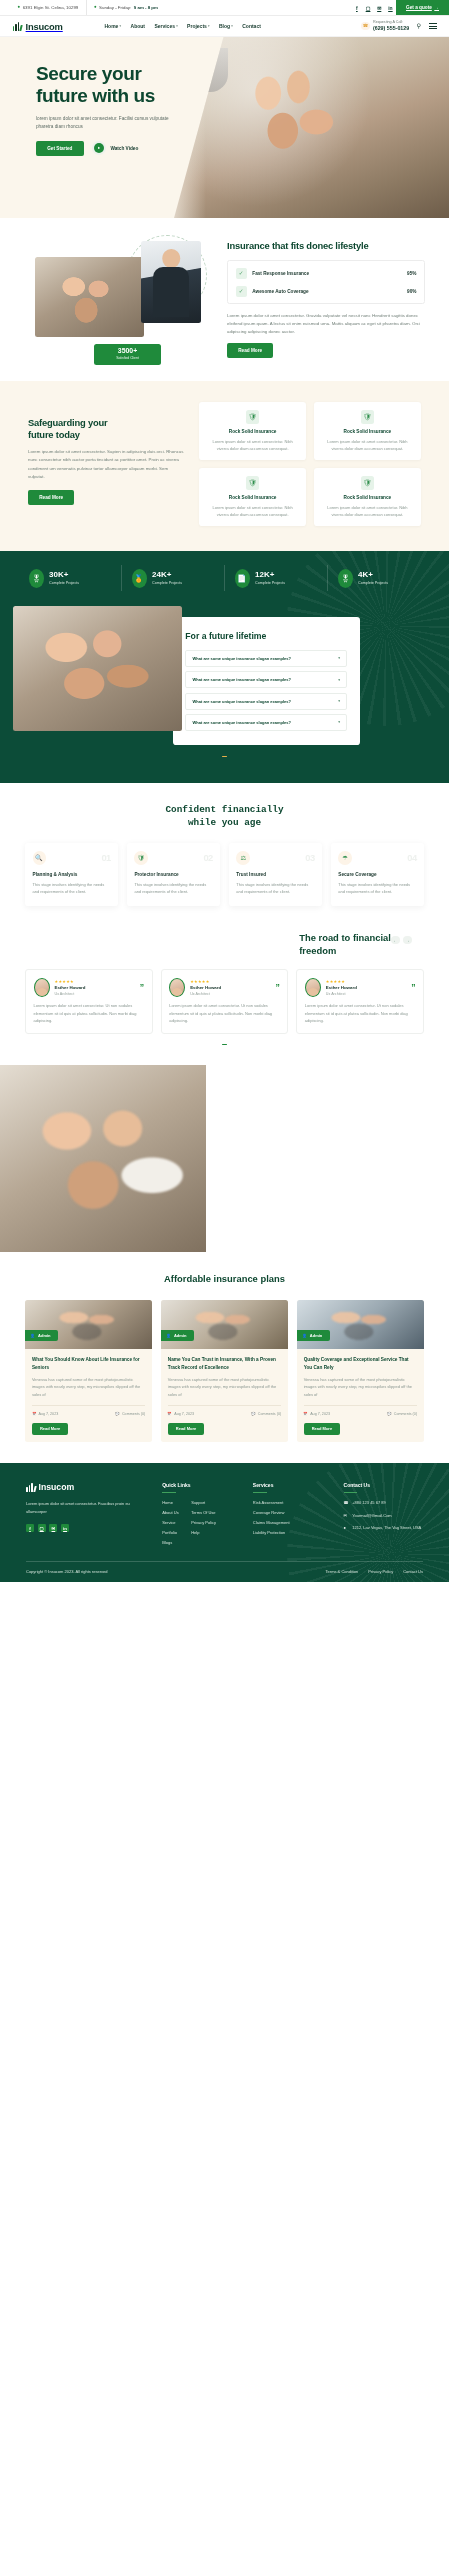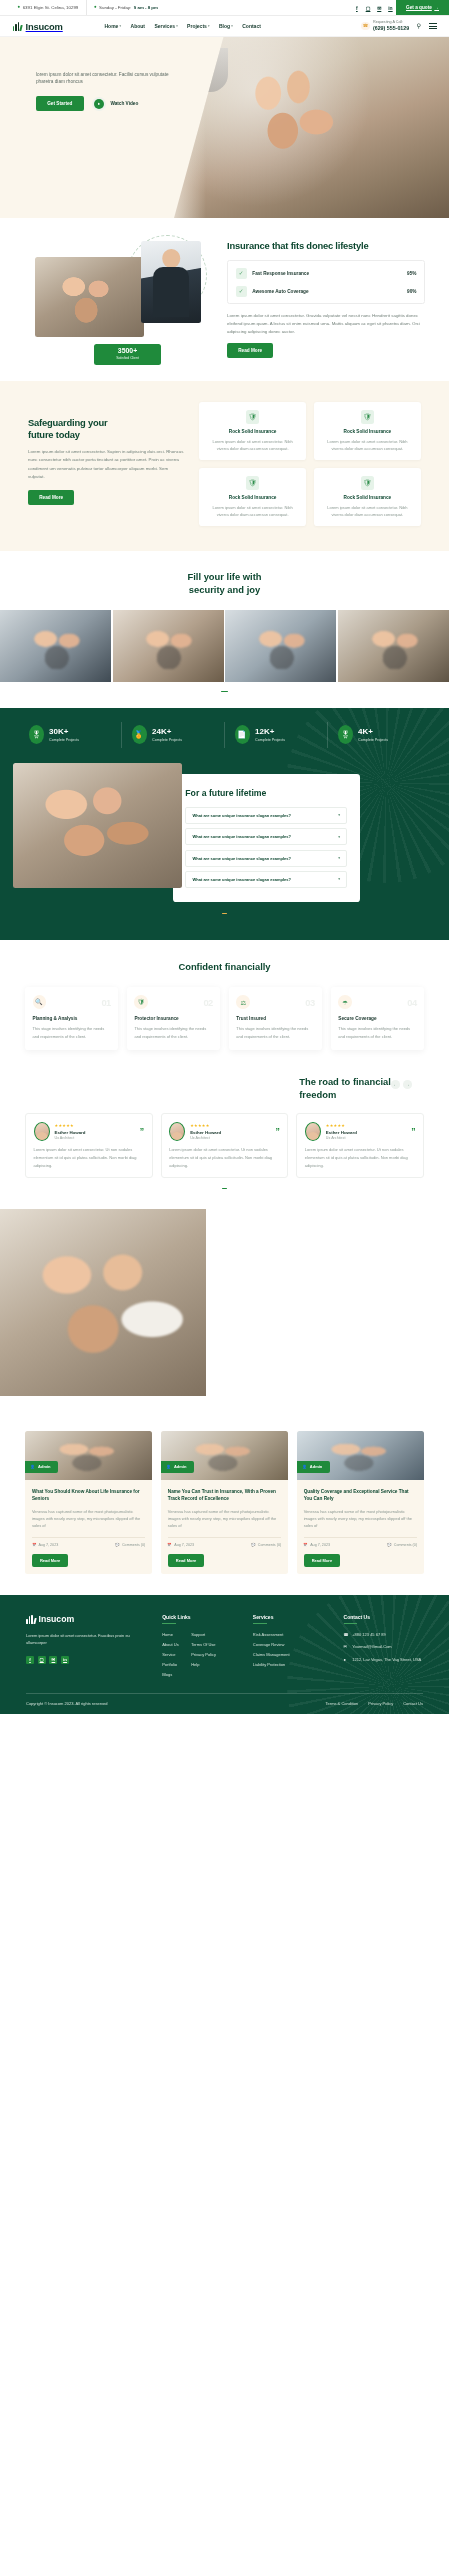--- a/index.html
+++ b/index.html
@@ -276,21 +276,21 @@
   .dark-dots i.on { background:#e8b14a; }
 
   
   .process { background:#fff; padding:21px 0 22.5px; position:relative; overflow:hidden; }
   .dotgrid {
     position:absolute; left:0; top:6.2px; width:156px; height:87px; opacity:.5;
     background-image:radial-gradient(#d9e2db 0.6px, transparent 0.6px);
     background-size:5.6px 5.6px;
   }
   .dotgrid.r { left:auto; right:0; top:37px; width:100px; height:112px; }
-  .process .center-title { position:relative; z-index:2; }
+  .process .center-title { position:relative; z-index:2;font-family:Liberation Mono, monospace; }
   .proc-grid {
     position:relative; z-index:2; margin-top:13.7px; display:grid;
     grid-template-columns:repeat(4,1fr); gap:8.7px; padding:0 25px;
   }
   .proc-card { background:#fff; border-radius:3.1px; padding:8px 7.5px 10px; box-shadow:0 1.2px 6.2px rgba(0,0,0,.055); }
   .proc-top { display:flex; align-items:center; justify-content:space-between; }
   .proc-ico {
     width:13.7px; height:13.7px; border-radius:50%; background:#fdf4e8;
     display:flex; align-items:center; justify-content:center; color:#2f8f4d; font-size:6.2px;
   }
@@ -521,20 +521,24 @@
           <i></i>
           <i></i>
         </span>
     </div>
   </div>
 
   <div class="hero">
     <div class="hero-img"></div>
     <div class="hero-fade"></div>
     <div class="hero-content">
+      <h1 class="hero-title">
+        <span style="display:block">Secure your</span>
+        <span style="display:block">future with us</span>
+      </h1>
       <p class="hero-sub">lorem ipsum dolor sit amet consectetur. Facilisi cursus vulputate pharetra diam rhoncus</p>
       <div class="hero-btns">
         <button class="btn-green">Get Started</button>
         <div class="watch">
           <span class="play-ring">
               <span class="play-dot">►</span>
             </span>
           <span class="watch-label">Watch Video</span>
         </div>
       </div>
@@ -610,35 +614,20 @@
         </div>
         <div class="sg-card">
           <div class="sg-ico">🛡</div>
           <div class="sg-title">Rock Solid Insurance</div>
           <div class="sg-desc">Lorem ipsum dolor sit amet consectetur. Nibh viverra dolor diam accumsan consequat.</div>
         </div>
       </div>
     </div>
   </div>
 
-  <div class="gallery-sec">
-    <h2 class="center-title">
-      <span style="display:block">Fill your life with</span>
-      <span style="display:block">security and joy</span>
-    </h2>
-    <div class="gallery">
-      <div class="g-item g1"></div>
-      <div class="g-item g2"></div>
-      <div class="g-item g3"></div>
-      <div class="g-item g4"></div>
-    </div>
-    <div class="dots">
-      <i class="on"></i>
-    </div>
-  </div>
 
   <div class="dark">
     <div class="stats">
       <div class="stat">
         <span class="st-ico">🎖</span>
         <span>
           <span class="st-num" style="display:block">30K+</span>
           <span class="st-lbl" style="display:block">Complete Projects</span>
         </span>
       </div>
@@ -692,20 +681,21 @@
     <div class="dark-dots">
       <i class="on"></i>
     </div>
   </div>
 
   <div class="process">
     <div class="dotgrid"></div>
     <div class="dotgrid r"></div>
     <h2 class="center-title">
       <span style="display:block">Confident financially</span>
+      <span style="display:block">while you age</span>
     </h2>
     <div class="proc-grid">
       <div class="proc-card">
         <div class="proc-top">
           <span class="proc-ico">🔍</span>
           <span class="proc-num">01</span>
         </div>
         <div class="proc-title">Planning &amp; Analysis</div>
         <div class="proc-desc">This stage involves identifying the needs and requirements of the client.</div>
       </div>
@@ -789,20 +779,21 @@
       <i class="on"></i>
     </div>
   </div>
 
   <div class="contact">
     <div class="contact-left"></div>
   </div>
 
   <div class="blog">
     <h2 class="center-title">
+      <span style="display:block">Affordable insurance plans</span>
     </h2>
     <div class="blog-grid">
       <div class="blog-card">
         <div class="blog-img bi1">
           <span class="admin-tag">
             <span>👤</span>
             <span>Admin</span>
           </span>
         </div>
         <div class="blog-body">

